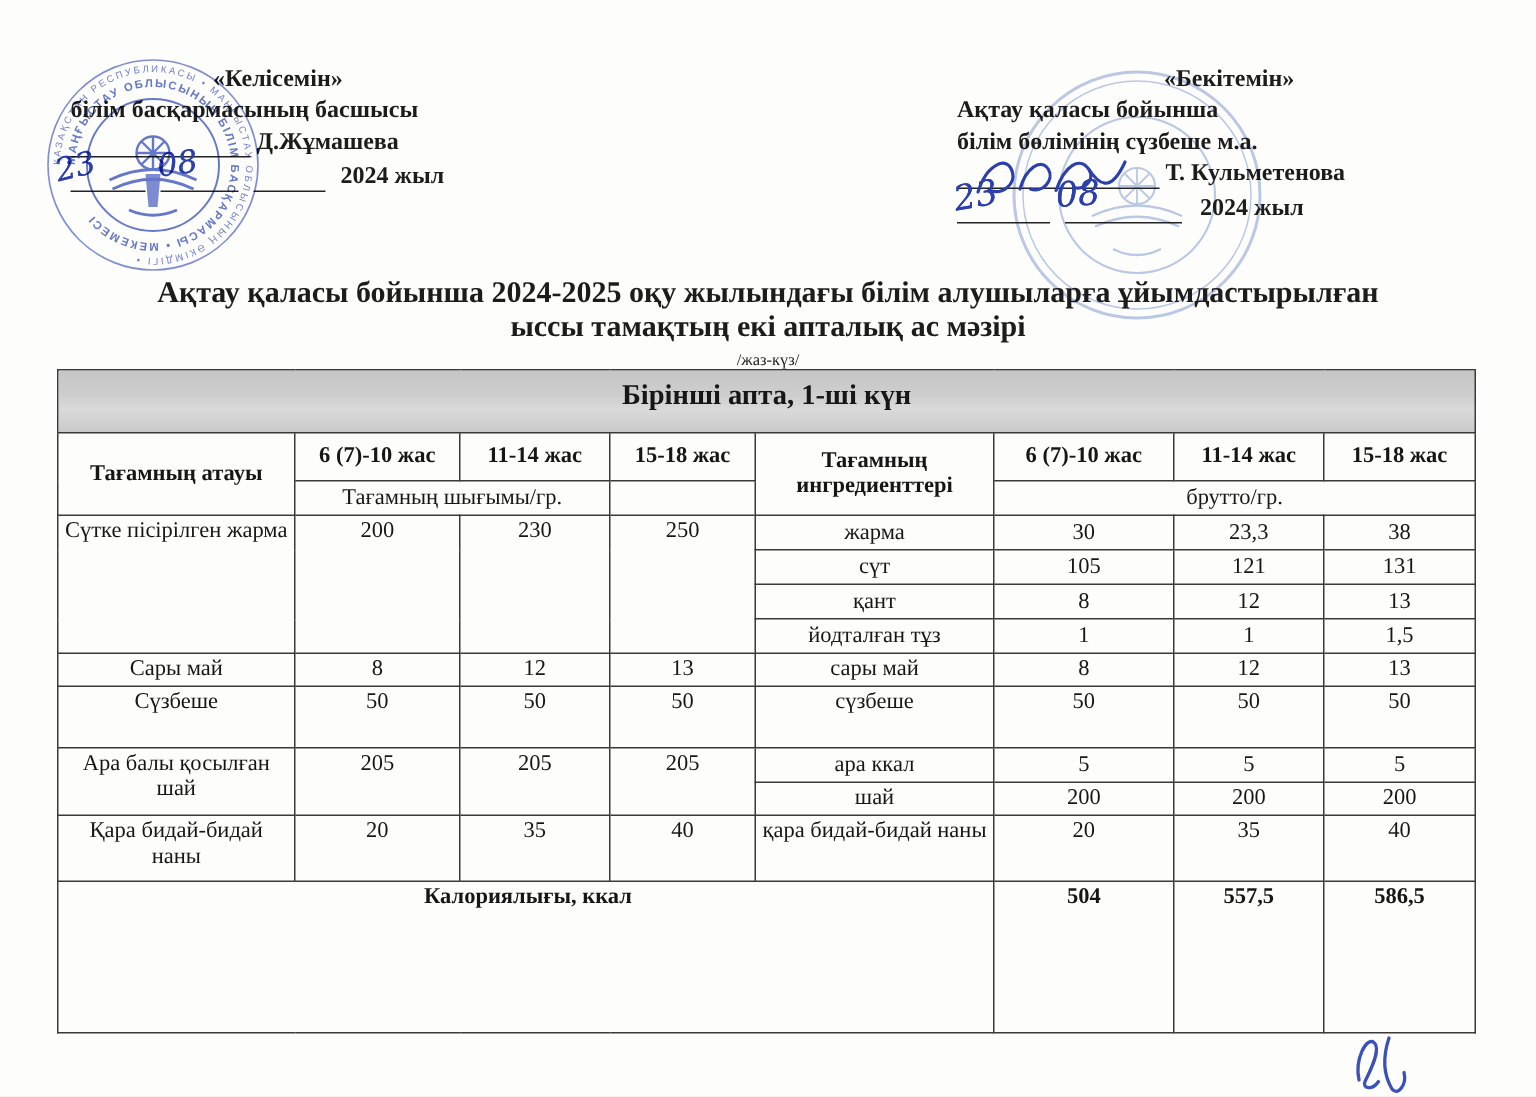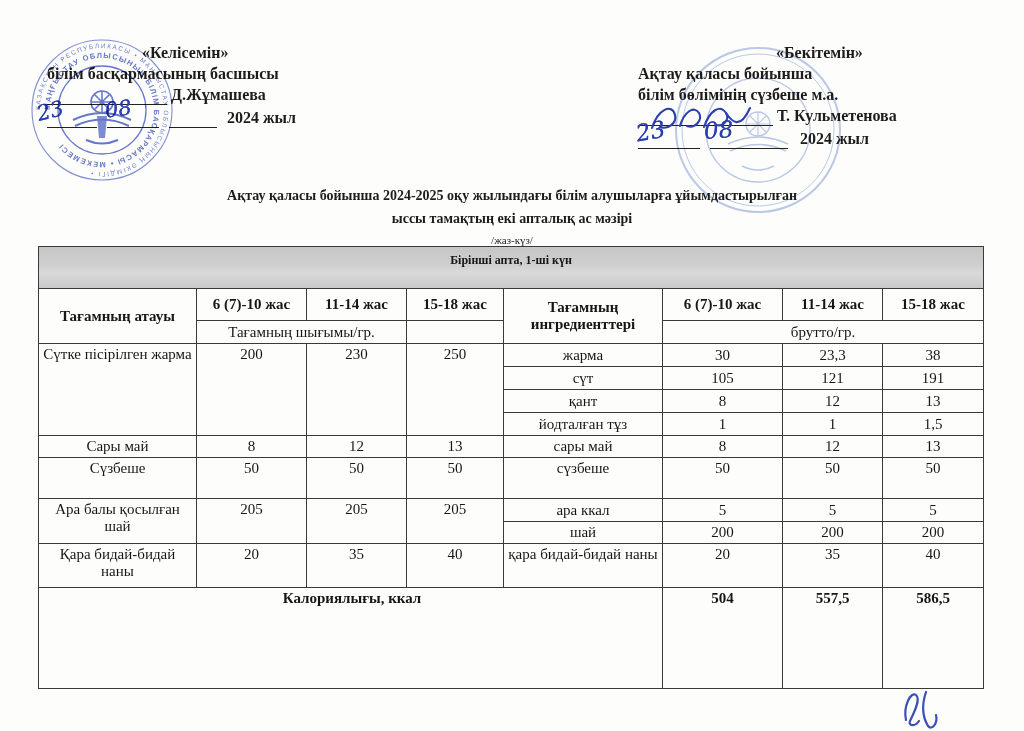--- a/index.html
+++ b/index.html
@@ -31,36 +31,36 @@
   .hw-l-mon{left:58px;top:-8px;font-size:21px;transform:rotate(-8deg);}
   .hw-r-day{left:-2px;top:-7px;font-size:23px;transform:rotate(-10deg);}
   .hw-r-mon{left:66px;top:-8px;font-size:23px;transform:rotate(-4deg);}
   
   .stamp{position:absolute;pointer-events:none;mix-blend-mode:multiply;}
   .stamp-left{left:23px;top:36px;z-index:3;opacity:.88;}
   .stamp-right{left:672px;top:44px;z-index:1;opacity:.60;}
   .sig-svg{position:absolute;z-index:3;pointer-events:none;}
   
   .doc-title{position:absolute;left:0;top:184px;width:1024px;text-align:center;z-index:2;}
-  .doc-title .t1,.doc-title .t2{font-weight:bold;font-size:14px;line-height:23px;}
+  .doc-title .t1,.doc-title .t2{font-weight:bold;font-size:20px;line-height:23px;}
   .doc-title .t3{font-size:11px;line-height:20px;}
   
   .menu-table{
     position:absolute;left:38px;top:246px;width:945px;
     border-collapse:collapse;table-layout:fixed;z-index:2;
     font-size:15px;color:#161616;
   }
   .menu-table td{
     border:1.4px solid #3a3a3a;
     text-align:center;vertical-align:middle;
     padding:0 3px;overflow:hidden;
   }
   .week-title{
     background:linear-gradient(180deg,#c6c6c6 0%,#cecece 40%,#dadada 62%,#c9c9c9 100%);
-    font-weight:bold;font-size:12px;
+    font-weight:bold;font-size:19px;
     vertical-align:top !important;padding-top:6px !important;
   }
   .b{font-weight:bold;}
   .vtop{vertical-align:top !important;padding-top:2px !important;}
   .cal-label{text-align:left;padding-left:6px !important;}
   .paraph{position:absolute;left:898px;top:686px;z-index:3;}
 </style>
 </head>
 <body>
 
@@ -191,21 +191,21 @@
         <td rowspan="4" class="vtop">250</td>
         <td>жарма</td>
         <td>30</td>
         <td>23,3</td>
         <td>38</td>
       </tr>
       <tr style="height:23px">
         <td>сүт</td>
         <td>105</td>
         <td>121</td>
-        <td>191</td>
+        <td>131</td>
       </tr>
       <tr style="height:23px">
         <td>қант</td>
         <td>8</td>
         <td>12</td>
         <td>13</td>
       </tr>
       <tr style="height:23px">
         <td>йодталған тұз</td>
         <td>1</td>

